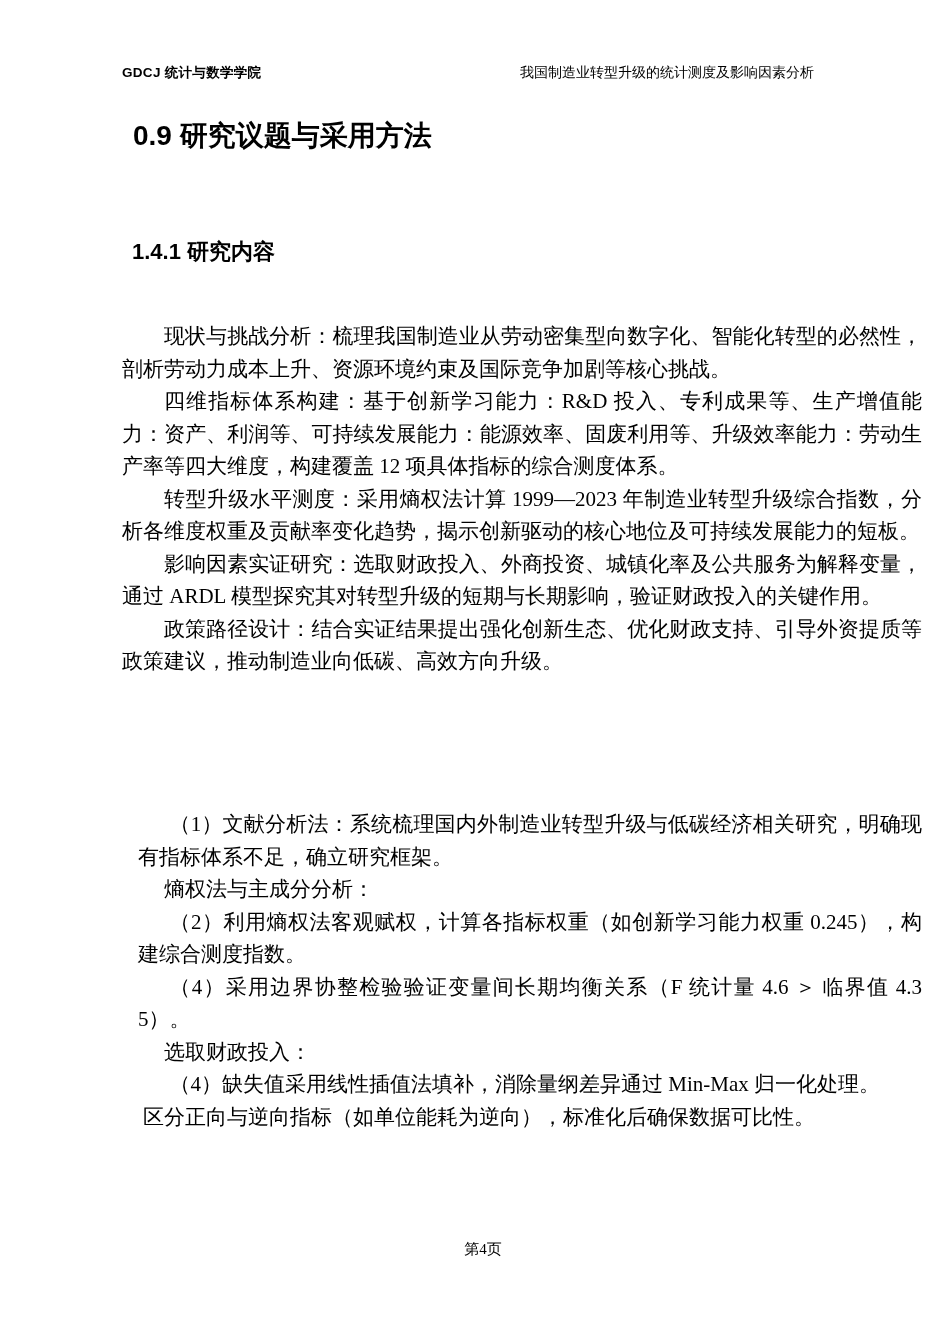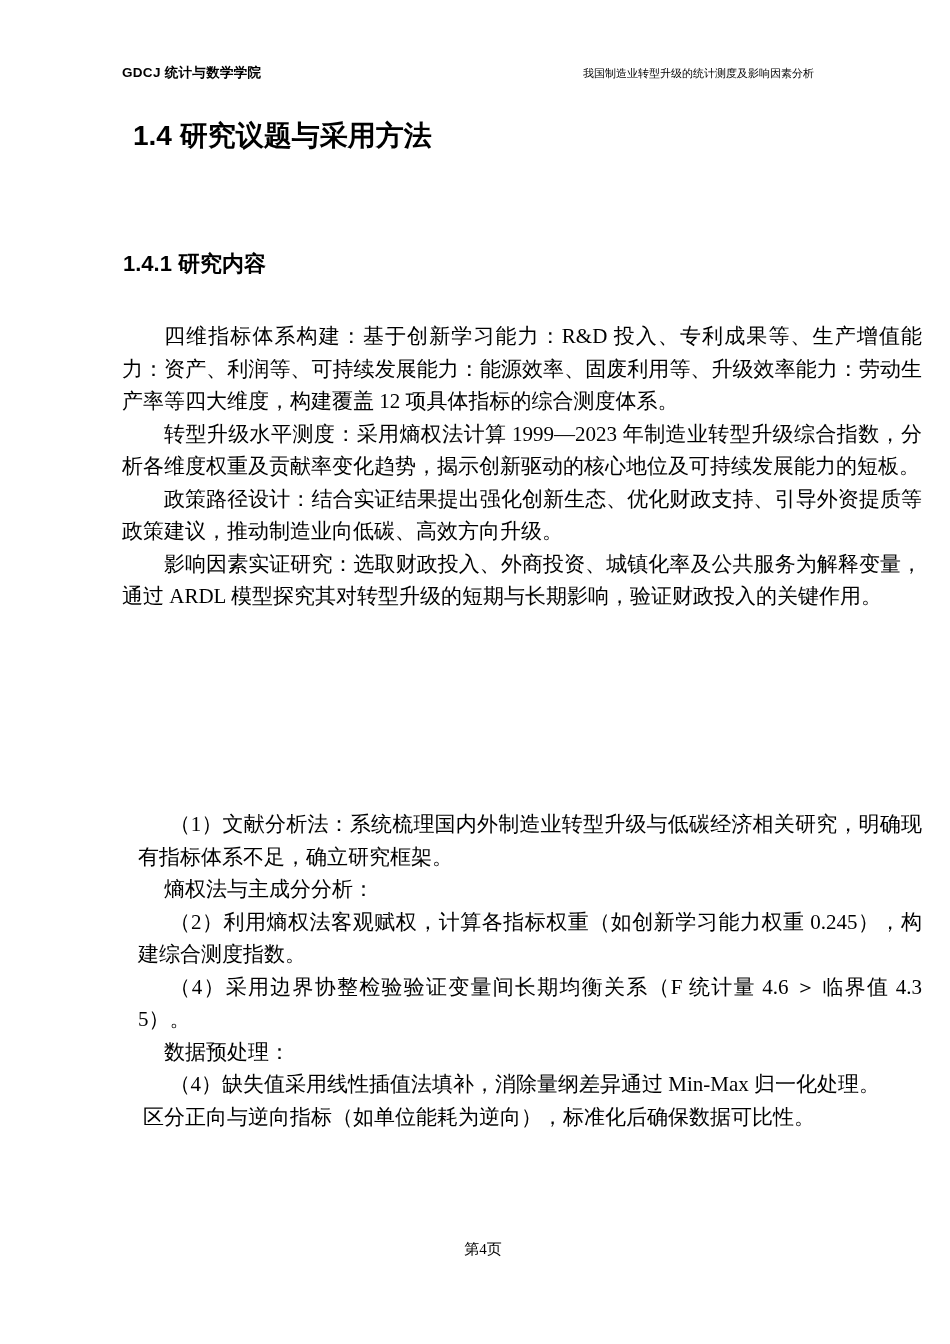--- a/index.html
+++ b/index.html
@@ -17,33 +17,33 @@
   .header {
     position: absolute; top: 64px; left: 122px; right: 136px;
     display: flex; justify-content: space-between; align-items: center;
   }
   .header-left {
     font-family: "Liberation Sans", sans-serif;
     font-weight: bold; font-size: 13.5px; letter-spacing: 0.3px;
   }
   .header-right {
     font-family: Liberation Serif, serif;
-    font-size: 11px;
+    font-size: 14px;
   }
 
   
   .doc-title {
     position: absolute; top: 118px; left: 133px; right: 28px;
     font-family: "Liberation Sans", sans-serif;
     font-weight: bold; font-size: 28px; line-height: 1.3;
   }
   .h2 {
-    position: absolute; left: 123px; right: 28px;
+    position: absolute; left: 132px; right: 28px;
     font-family: "Liberation Sans", sans-serif;
-    font-weight: bold; font-size: 22px; line-height: 1.3; margin-top: 12px;
+    font-weight: bold; font-size: 22px; line-height: 1.3;
   }
   .h2-first  { top: 238px; }
   .h2-second { top: 726px; }
 
   
   .body-block {
     position: absolute; left: 122px; width: 800px;
     font-family: "Liberation Serif", serif;
     font-size: 21px; line-height: 32.5px;
     text-align: justify; text-justify: inter-ideograph;
@@ -65,38 +65,39 @@
 </head>
 <body>
 
 <div class="page">
 
   <div class="header">
     <span class="header-left">GDCJ 统计与数学学院</span>
     <span class="header-right">我国制造业转型升级的统计测度及影响因素分析</span>
   </div>
 
-  <div class="doc-title">1.4 研究议题与采用方法</div>
+  <div class="doc-title">0.9 研究议题与采用方法</div>
 
   <div class="h2 h2-first">1.4.1 研究内容</div>
 
   <div class="body-block body-1">
+    <p>现状与挑战分析：梳理我国制造业从劳动密集型向数字化、智能化转型的必然性，剖析劳动力成本上升、资源环境约束及国际竞争加剧等核心挑战。</p>
     <p>四维指标体系构建：基于创新学习能力：R&amp;D 投入、专利成果等、生产增值能力：资产、利润等、可持续发展能力：能源效率、固废利用等、升级效率能力：劳动生产率等四大维度，构建覆盖 12 项具体指标的综合测度体系。</p>
     <p>转型升级水平测度：采用熵权法计算 1999—2023 年制造业转型升级综合指数，分析各维度权重及贡献率变化趋势，揭示创新驱动的核心地位及可持续发展能力的短板。</p>
+    <p>影响因素实证研究：选取财政投入、外商投资、城镇化率及公共服务为解释变量，通过 ARDL 模型探究其对转型升级的短期与长期影响，验证财政投入的关键作用。</p>
     <p>政策路径设计：结合实证结果提出强化创新生态、优化财政支持、引导外资提质等政策建议，推动制造业向低碳、高效方向升级。</p>
-    <p>影响因素实证研究：选取财政投入、外商投资、城镇化率及公共服务为解释变量，通过 ARDL 模型探究其对转型升级的短期与长期影响，验证财政投入的关键作用。</p>
   </div>
 
 
   <div class="body-block body-2">
     <p class="indent-paren">（1）文献分析法：系统梳理国内外制造业转型升级与低碳经济相关研究，明确现有指标体系不足，确立研究框架。</p>
     <p>熵权法与主成分分析：</p>
     <p class="indent-paren">（2）利用熵权法客观赋权，计算各指标权重（如创新学习能力权重 0.245），构建综合测度指数。</p>
     <p class="indent-paren">（4）采用边界协整检验验证变量间长期均衡关系（F 统计量 4.6 ＞ 临界值 4.35）。</p>
-    <p>数据预处理：</p>
+    <p>选取财政投入：</p>
     <p class="indent-paren">（4）缺失值采用线性插值法填补，消除量纲差异通过 Min-Max 归一化处理。</p>
     <p class="indent-1">区分正向与逆向指标（如单位能耗为逆向），标准化后确保数据可比性。</p>
   </div>
 
   <div class="footer">
     <span>第4页</span>
   </div>
 
 </div>
 

